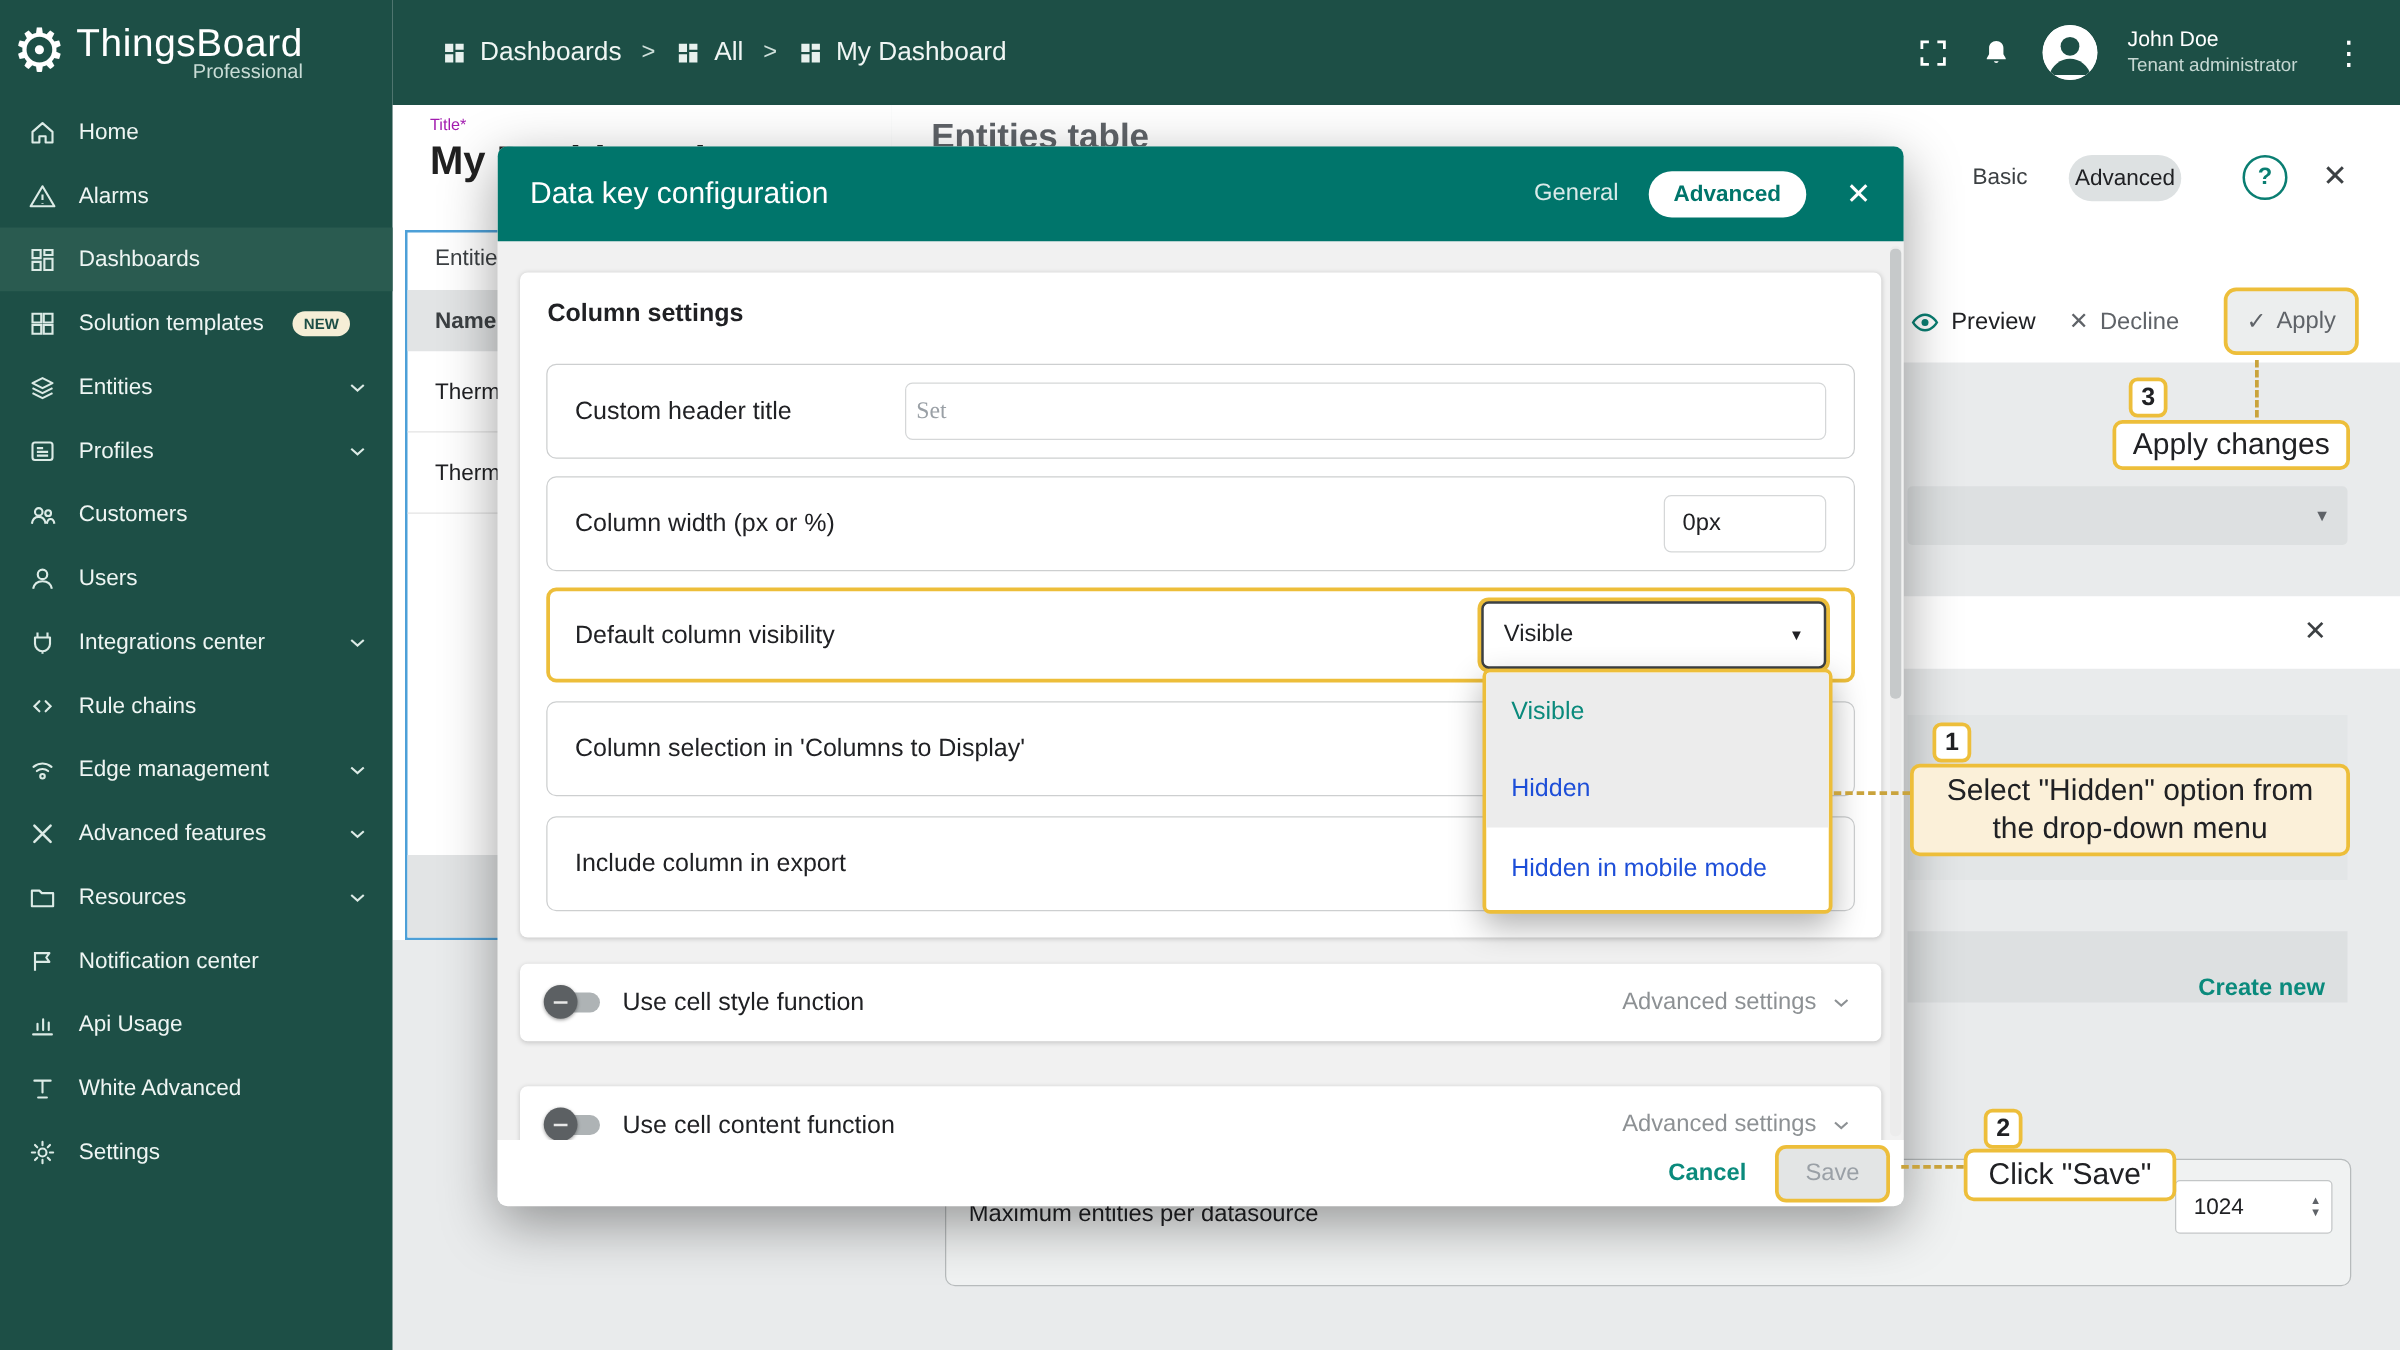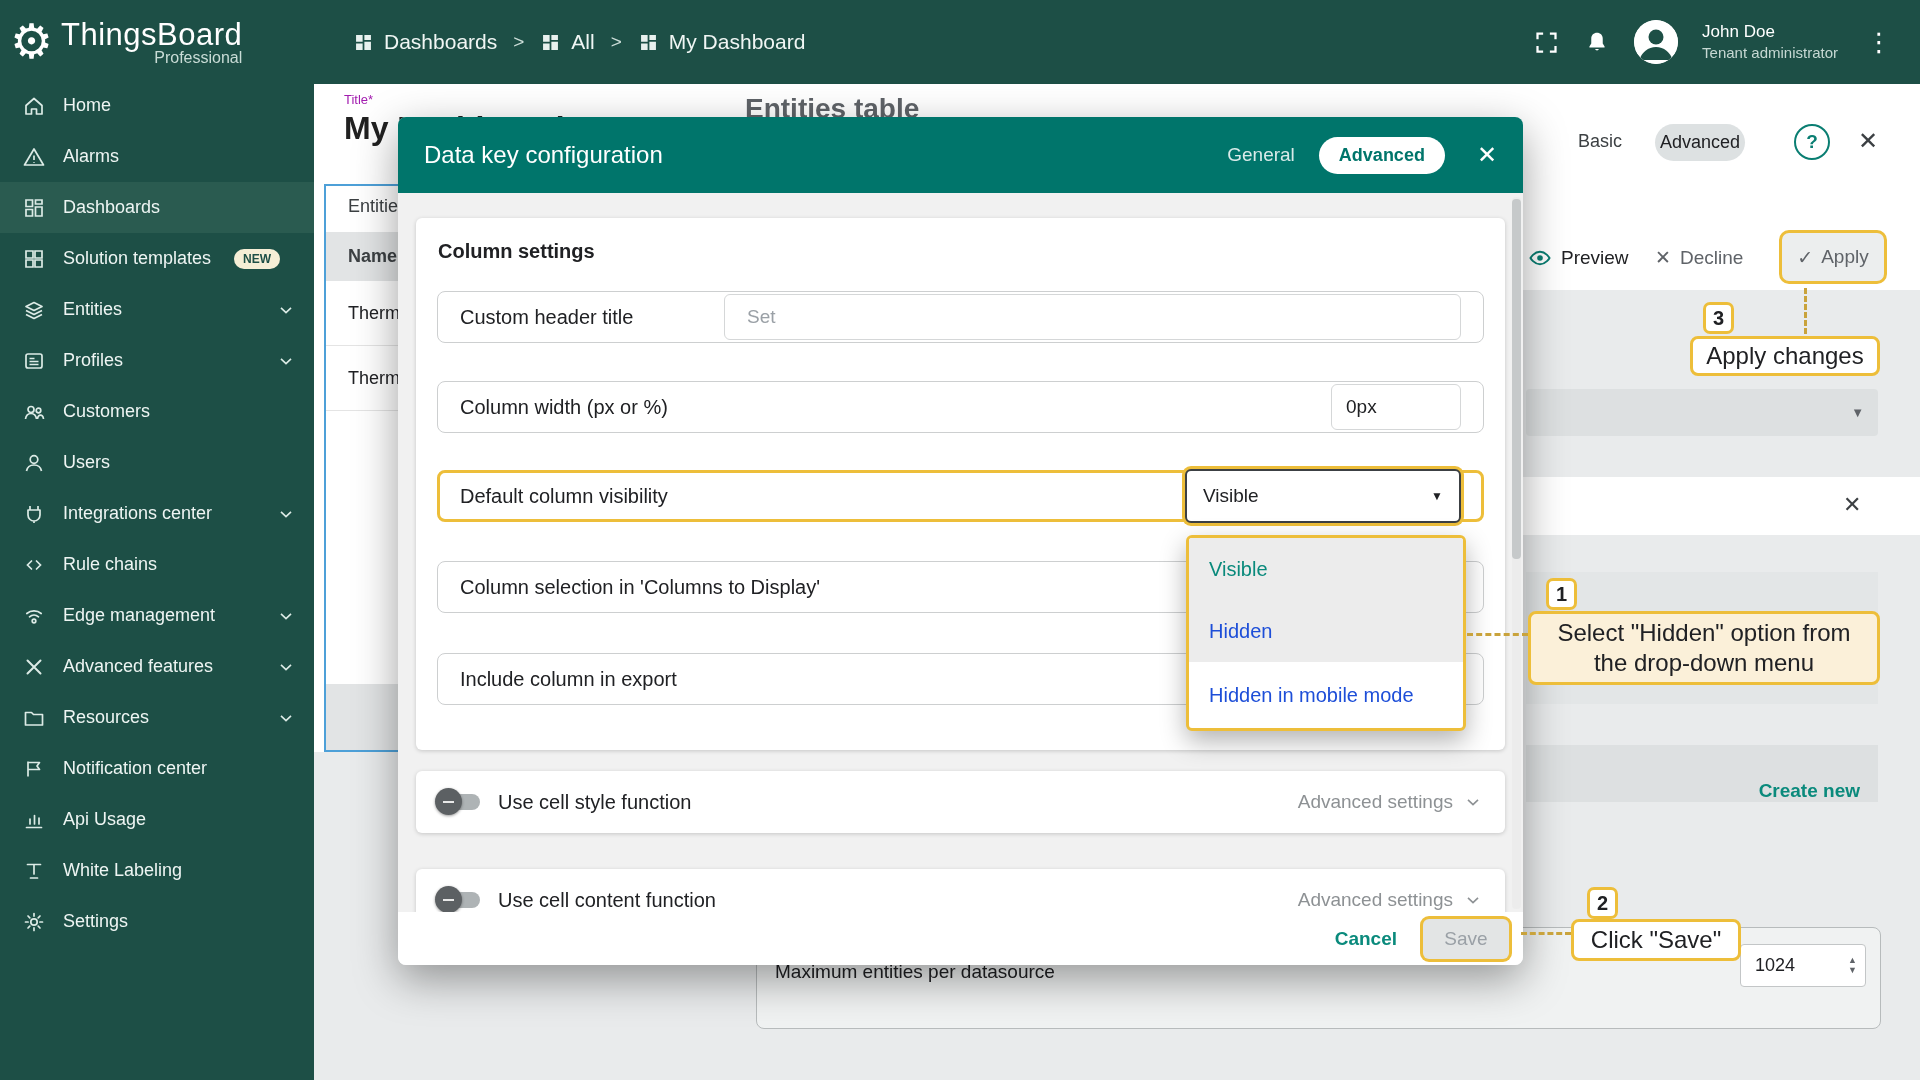--- a/index.html
+++ b/index.html
@@ -72,27 +72,27 @@
   #modal-head{height:76px;background:#00756b;display:flex;align-items:center;padding:0 26px;color:#fff}
   #modal-title{font-size:24px;font-weight:500}
   #mtabs{margin-left:auto;display:flex;align-items:center;gap:24px}
   #tab-general{font-size:19px;color:rgba(255,255,255,.85);cursor:pointer}
   #tab-advanced{background:#fff;color:#00756b;font-size:18px;font-weight:700;padding:8px 20px;border-radius:20px;cursor:pointer}
   #modal-close{font-size:24px;color:#fff;margin-left:8px;cursor:pointer}
   #modal-body{position:relative;height:772px}
   .mcard{position:absolute;left:18px;width:1089px;background:#fff;border-radius:6px;box-shadow:0 1px 4px rgba(0,0,0,.18)}
   #card-cols{top:25px;height:532px}
   #cols-title{position:absolute;left:22px;top:22px;font-size:20px;font-weight:700;color:#202124}
-  .frow{position:absolute;left:21px;width:1047px;height:52px;border:1px solid #cdcfd0;border-radius:8px;display:flex;align-items:center;padding:0 22px;font-size:20px;color:#202124;background:#fff}
+  .frow{position:absolute;left:21px;width:1047px;height:76px;border:1px solid #cdcfd0;border-radius:8px;display:flex;align-items:center;padding:0 22px;font-size:20px;color:#202124;background:#fff}
   #frow1{top:73px}
   #frow2{top:163px}
   #frow3{top:252px;border:3px solid #edbe3a;padding:0 20px}
   #frow4{top:343px}
   #frow5{top:435px}
-  #hdr-input{margin-left:auto;width:737px;height:46px;border:1px solid #d5d7d8;border-radius:6px;padding:0 22px;font-size:19px;color:#202124;background:#fff;outline:none;font-family:Liberation Sans, sans-serif}
+  #hdr-input{margin-left:auto;width:737px;height:46px;border:1px solid #d5d7d8;border-radius:6px;padding:0 8px;font-size:19px;color:#202124;background:#fff;outline:none;font-family:Liberation Serif, serif}
   #hdr-input::placeholder{color:#9aa0a6}
   #width-input{margin-left:auto;width:130px;height:46px;border:1px solid #d5d7d8;border-radius:6px;padding:0 14px;font-size:19px;color:#202124;outline:none;font-family:inherit}
   #vis-select{margin-left:auto;width:276px;height:54px;border:2px solid #3c4043;border-radius:6px;box-shadow:0 0 0 3px #edbe3a;display:flex;align-items:center;justify-content:space-between;padding:0 16px;font-size:19px;color:#202124;background:#fff;cursor:pointer}
   .sel-arrow{font-size:12px;color:#202124}
   .toggle-card{height:62px;display:flex;align-items:center;padding:0 22px}
   #card-style{top:578px}
   #card-content{top:676px}
   .tgl{position:relative;width:42px;height:16px;background:#aeb3b5;border-radius:8px;flex:0 0 42px;cursor:pointer}
   .tgl-knob{position:absolute;left:-3px;top:-6px;width:27px;height:27px;border-radius:50%;background:#5c6063;box-shadow:0 1px 3px rgba(0,0,0,.4);display:flex;align-items:center;justify-content:center}
   .tgl-knob::after{content:"";width:11px;height:2px;background:#e8e8e8}
@@ -253,21 +253,21 @@
       <div class="sb-item">
         <svg class="icn" width="24" height="24" viewBox="0 0 24 24" fill="none" stroke="currentColor" stroke-width="1.7" stroke-linecap="round">
             <path d="M4.5 19.5h15M8 16v-5M12.5 16V7.5M17 16v-6"></path>
           </svg>
         <span>Api Usage</span>
       </div>
       <div class="sb-item">
         <svg class="icn" width="24" height="24" viewBox="0 0 24 24" fill="none" stroke="currentColor" stroke-width="1.7" stroke-linecap="round">
             <path d="M5.5 5.5h13M12 5.5V15M8.5 19h7"></path>
           </svg>
-        <span>White Labeling</span>
+        <span>White Advanced</span>
       </div>
       <div class="sb-item">
         <svg class="icn" width="24" height="24" viewBox="0 0 24 24" fill="none" stroke="currentColor" stroke-width="1.7" stroke-linecap="round">
             <circle cx="12" cy="12" r="3.2"></circle>
             <path d="M12 3.5v2.6M12 17.9v2.6M3.5 12h2.6M17.9 12h2.6M6 6l1.8 1.8M16.2 16.2 18 18M18 6l-1.8 1.8M7.8 16.2 6 18"></path>
           </svg>
         <span>Settings</span>
       </div>
     </nav>
   </aside>

